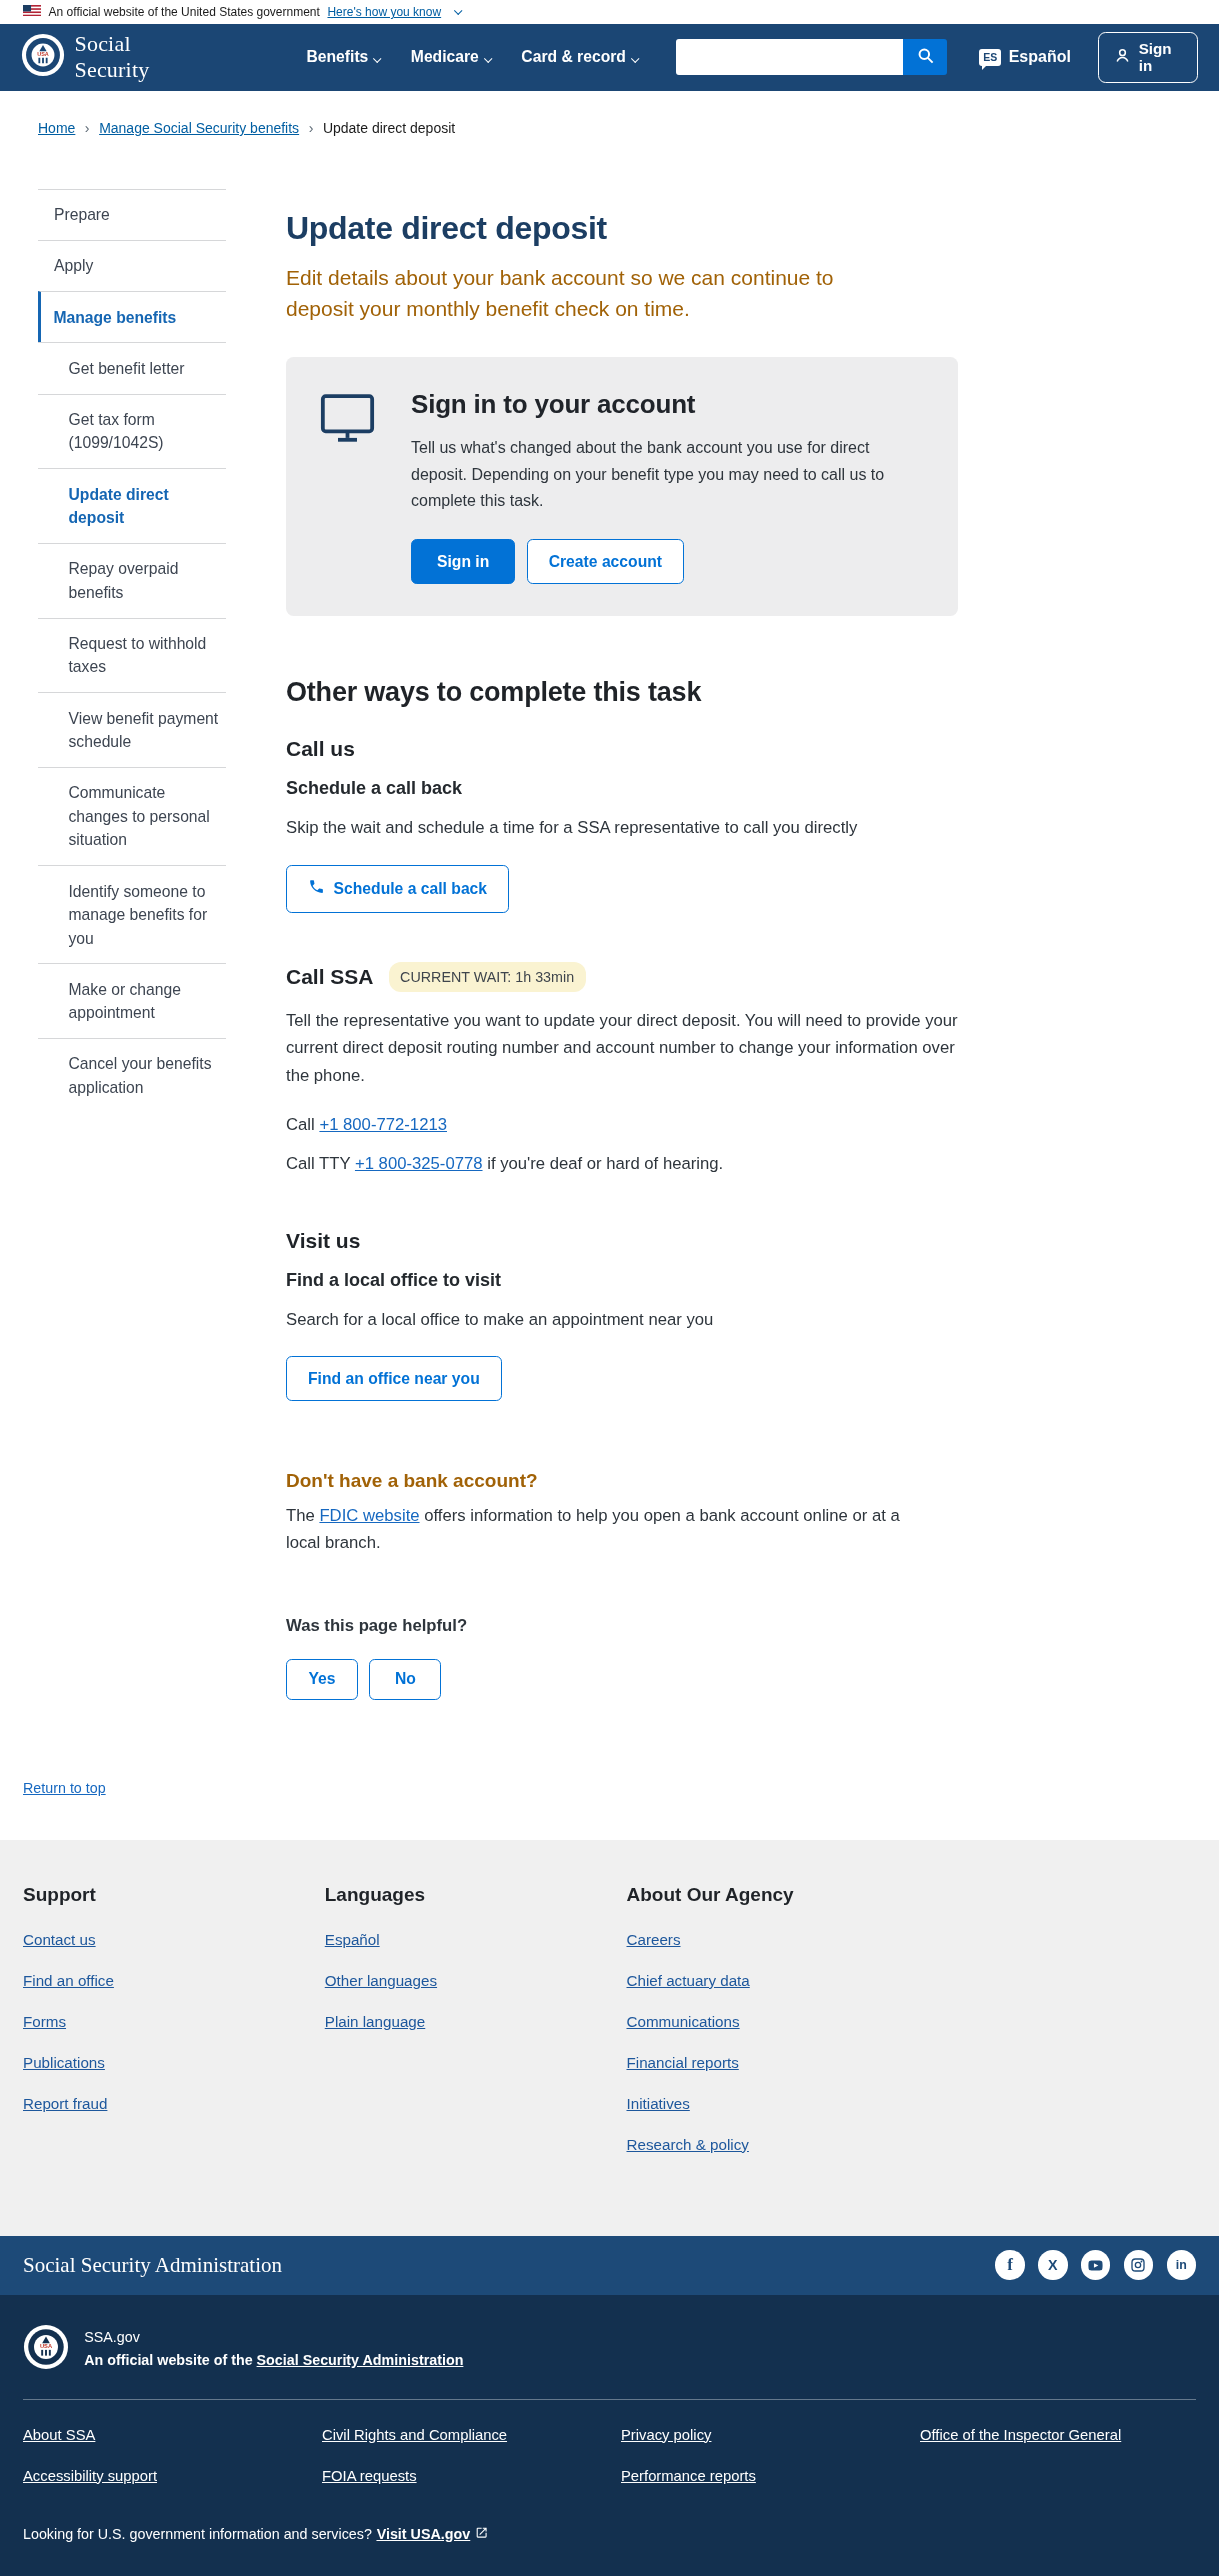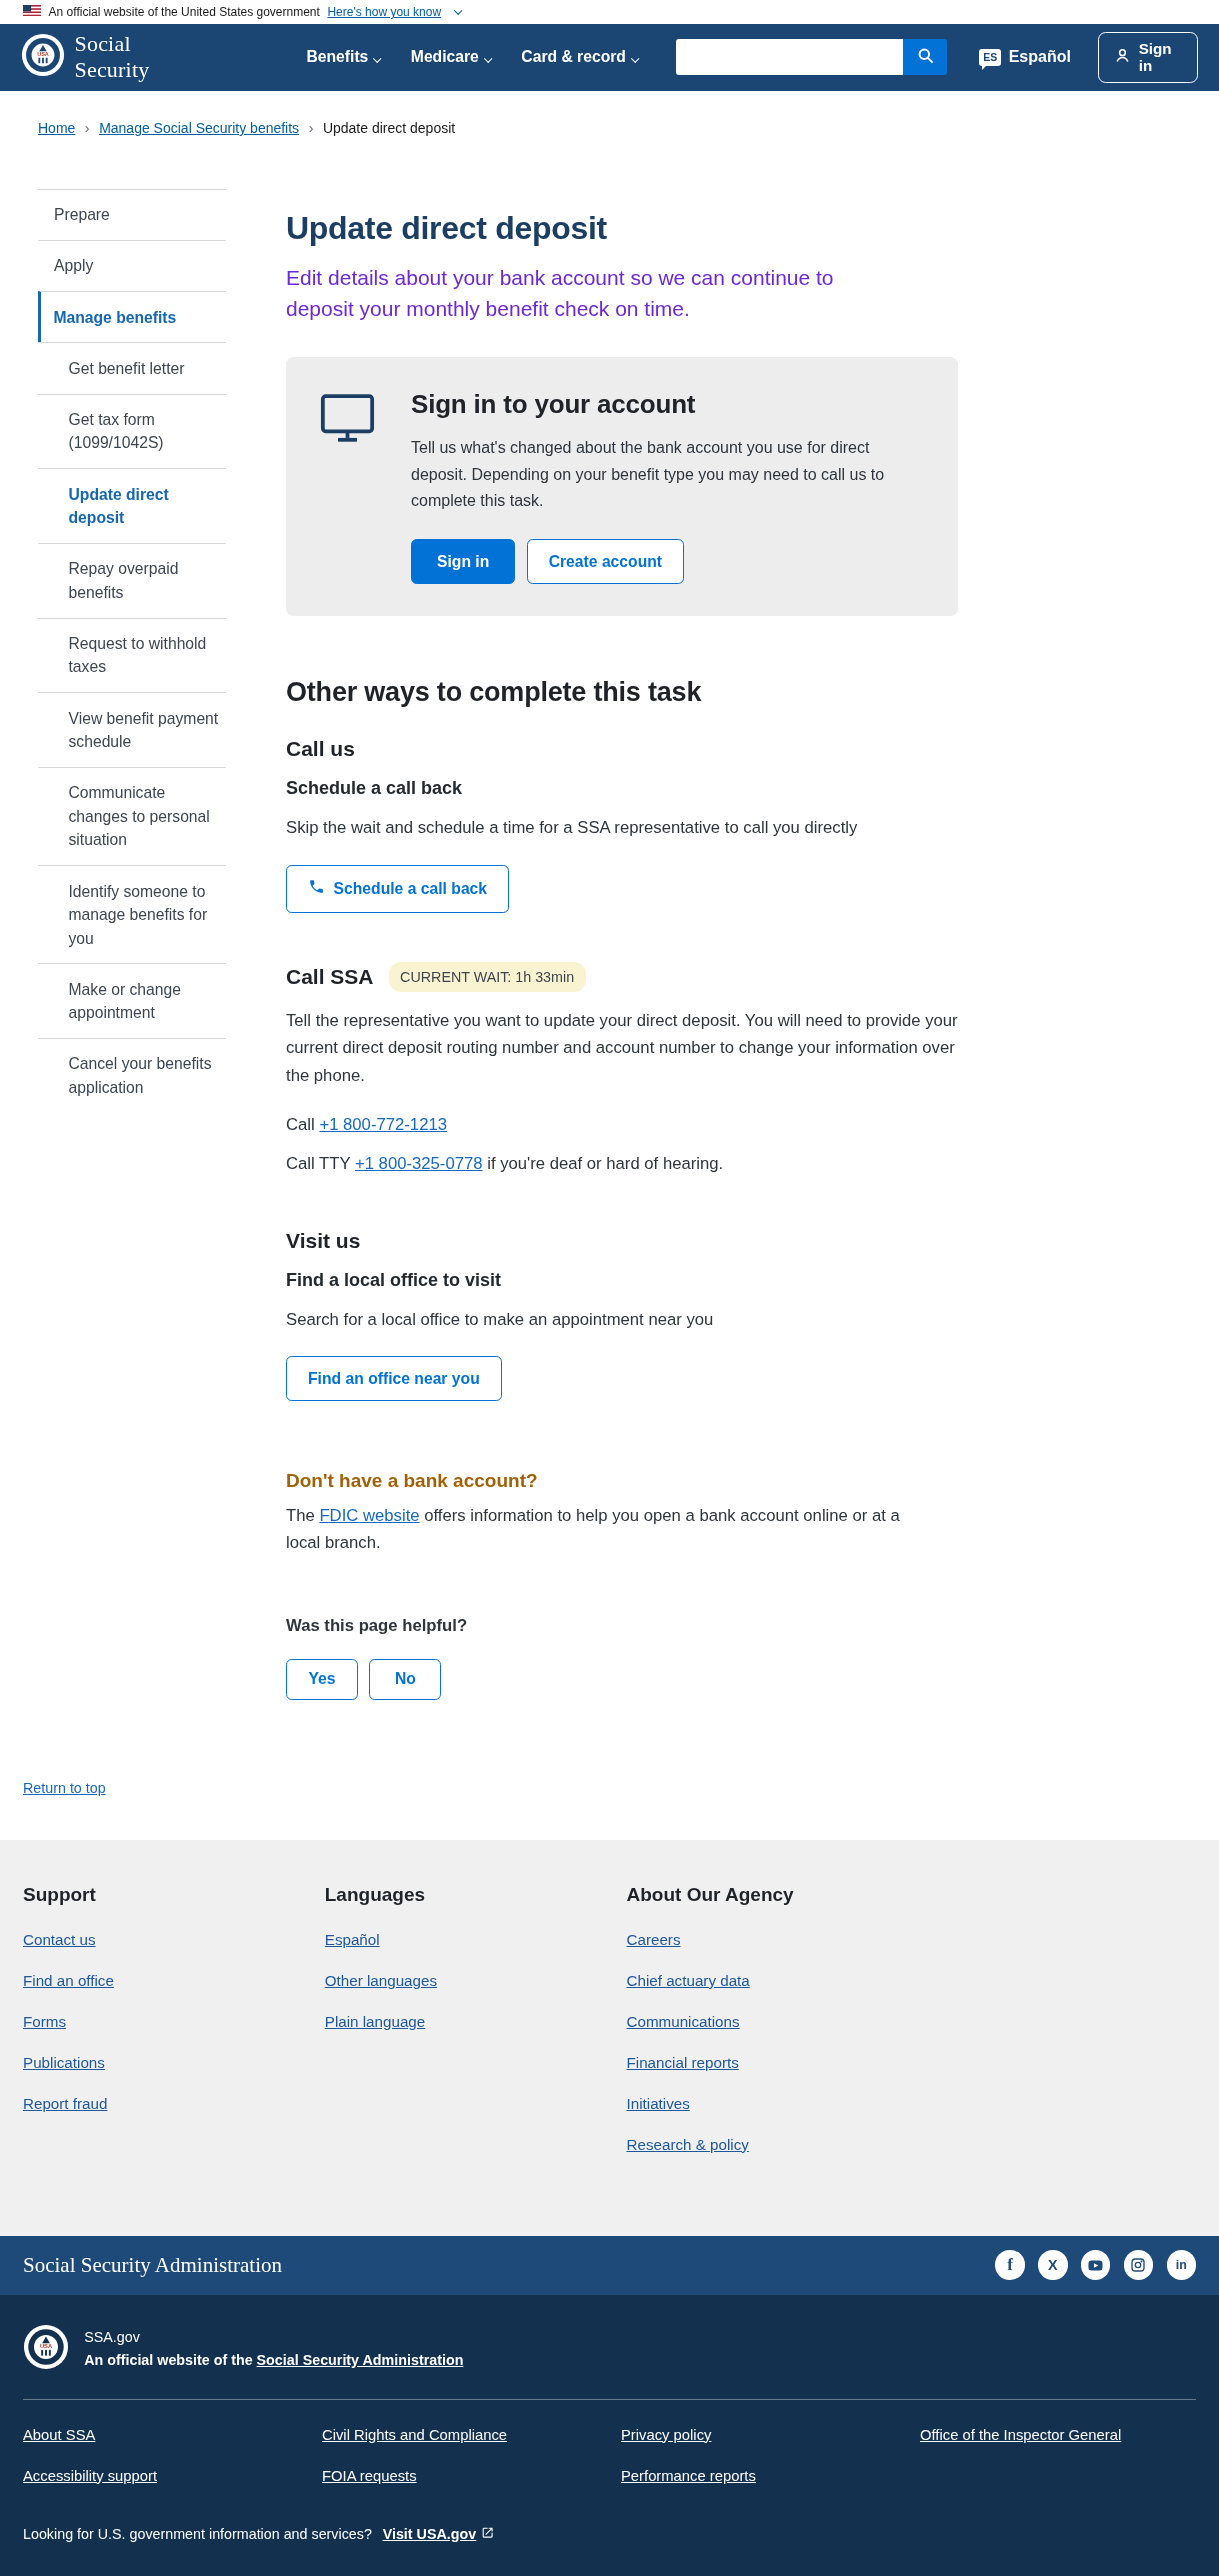--- a/index.html
+++ b/index.html
@@ -34,21 +34,21 @@
   
   .content { display:flex; padding:53px 38px 0; }
   .sidebar { width:188px; flex:none; }
   .side-item { display:block; border-top:1px solid #d6d7d9; padding:13.3px 3.8px 13.3px 16px; font-size:15.7px; line-height:1.5; color:#3d4551; text-decoration:none; }
   .side-item.lvl2 { padding-left:30.5px; }
   .side-item.active { border-left:3.8px solid #1566b3; padding-left:12.4px; color:#1566b3; font-weight:700; }
   .side-item.current { color:#1566b3; font-weight:700; }
 
   .main { width:672px; margin-left:60px; }
   h1.page-title { font-size:32px; line-height:1.15; color:#1c3e63; margin:21px 0 15.2px; letter-spacing:-0.3px; }
-  .page-intro { font-size:21px; line-height:1.5; color:#6d28d9; max-width:572px; margin-bottom:32px; }
+  .page-intro { font-size:21px; line-height:1.5; color:#a16207; max-width:572px; margin-bottom:32px; }
 
   
   .signin-card { background:#ededee; border-radius:7.6px; padding:32px 34px; display:flex; gap:36px; }
   .card-icon { flex:none; padding-top:3.8px; }
   .card-h { font-size:26px; color:#20242a; margin-bottom:15.2px; letter-spacing:-0.2px; }
   .card-body { font-size:16px; line-height:1.65; color:#2e353c; max-width:533px; margin-bottom:25px; }
   .btn { display:inline-flex; align-items:center; justify-content:center; gap:8.6px; font-weight:700; font-size:15.7px; border-radius:5.7px; text-decoration:none; cursor:pointer; }
   .btn-solid { background:#0272d6; color:#fff; padding:12.4px 25px; border:1.9px solid #0272d6; }
   .btn-outline { background:#fff; color:#0272d6; padding:12.4px 21px; border:1.9px solid #0272d6; }
   .card-actions { display:flex; gap:11.4px; }
@@ -89,21 +89,21 @@
 
   
   .footer-bottom { background:#13304f; padding:29px 23px 50px; color:#fff; }
   .fb-id { display:flex; align-items:center; gap:15.2px; }
   .fb-site { font-size:14.3px; margin-bottom:7.6px; }
   .fb-official { font-size:14.3px; font-weight:700; }
   .fb-official a { color:#fff; }
   .fb-divider { border:none; border-top:1px solid rgba(255,255,255,.35); margin:25px 0 27px; }
   .fb-grid { display:grid; grid-template-columns:repeat(4,1fr); row-gap:25px; column-gap:23px; }
   .fb-grid a { color:#fff; font-size:14.8px; text-decoration:underline; }
-  .fb-usagov { margin-top:42px; font-size:14.3px; display:flex; align-items:center; gap:7px; }
+  .fb-usagov { margin-top:42px; font-size:14.3px; display:flex; align-items:center; gap:1px; }
   .fb-usagov a { color:#fff; font-weight:700; display:inline-flex; align-items:center; gap:4.8px; margin-left:3.8px; }
 
   .seal { flex:none; }
 </style>
 </head>
 <body>
 
 <div class="page">
 
   

